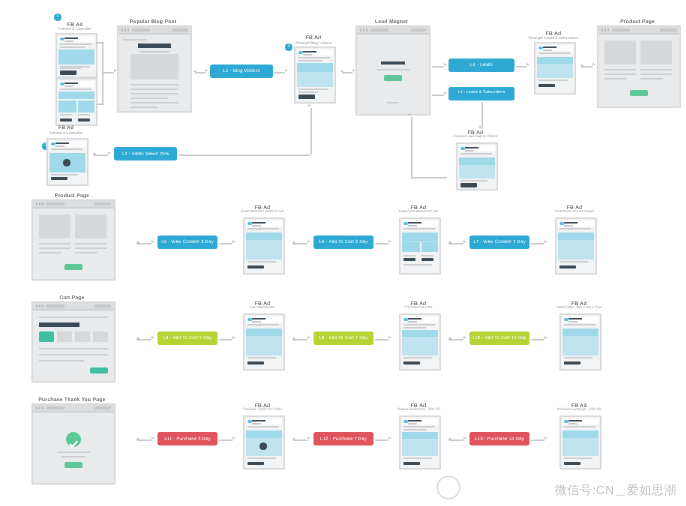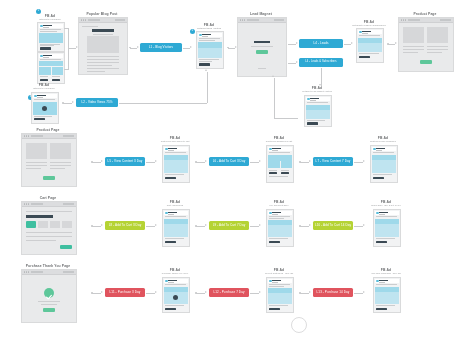--- a/index.html
+++ b/index.html
@@ -629,14 +629,15 @@
       <div class="nm2" style="left:5.4px;top:3.8px;width:6px;"></div>
       <div class="txt" style="left:2px;top:6.2px;width:21px;"></div>
       <div class="img" style="left:1px;top:8.6px;width:24px;height:5px;"></div>
       <div class="img2" style="left:1px;top:14.2px;width:24px;height:12px;"></div>
       <div class="txt" style="left:2px;top:27.4px;width:19px;"></div>
       <div class="btn" style="left:2px;top:29.6px;width:11px;height:2.2px;"></div>
     </div>
   </div>
 
   <div class="wm-logo"></div>
+  <div class="watermark">微信号:CN＿爱如思潮</div>
 
 </div>
 
 </body></html>

